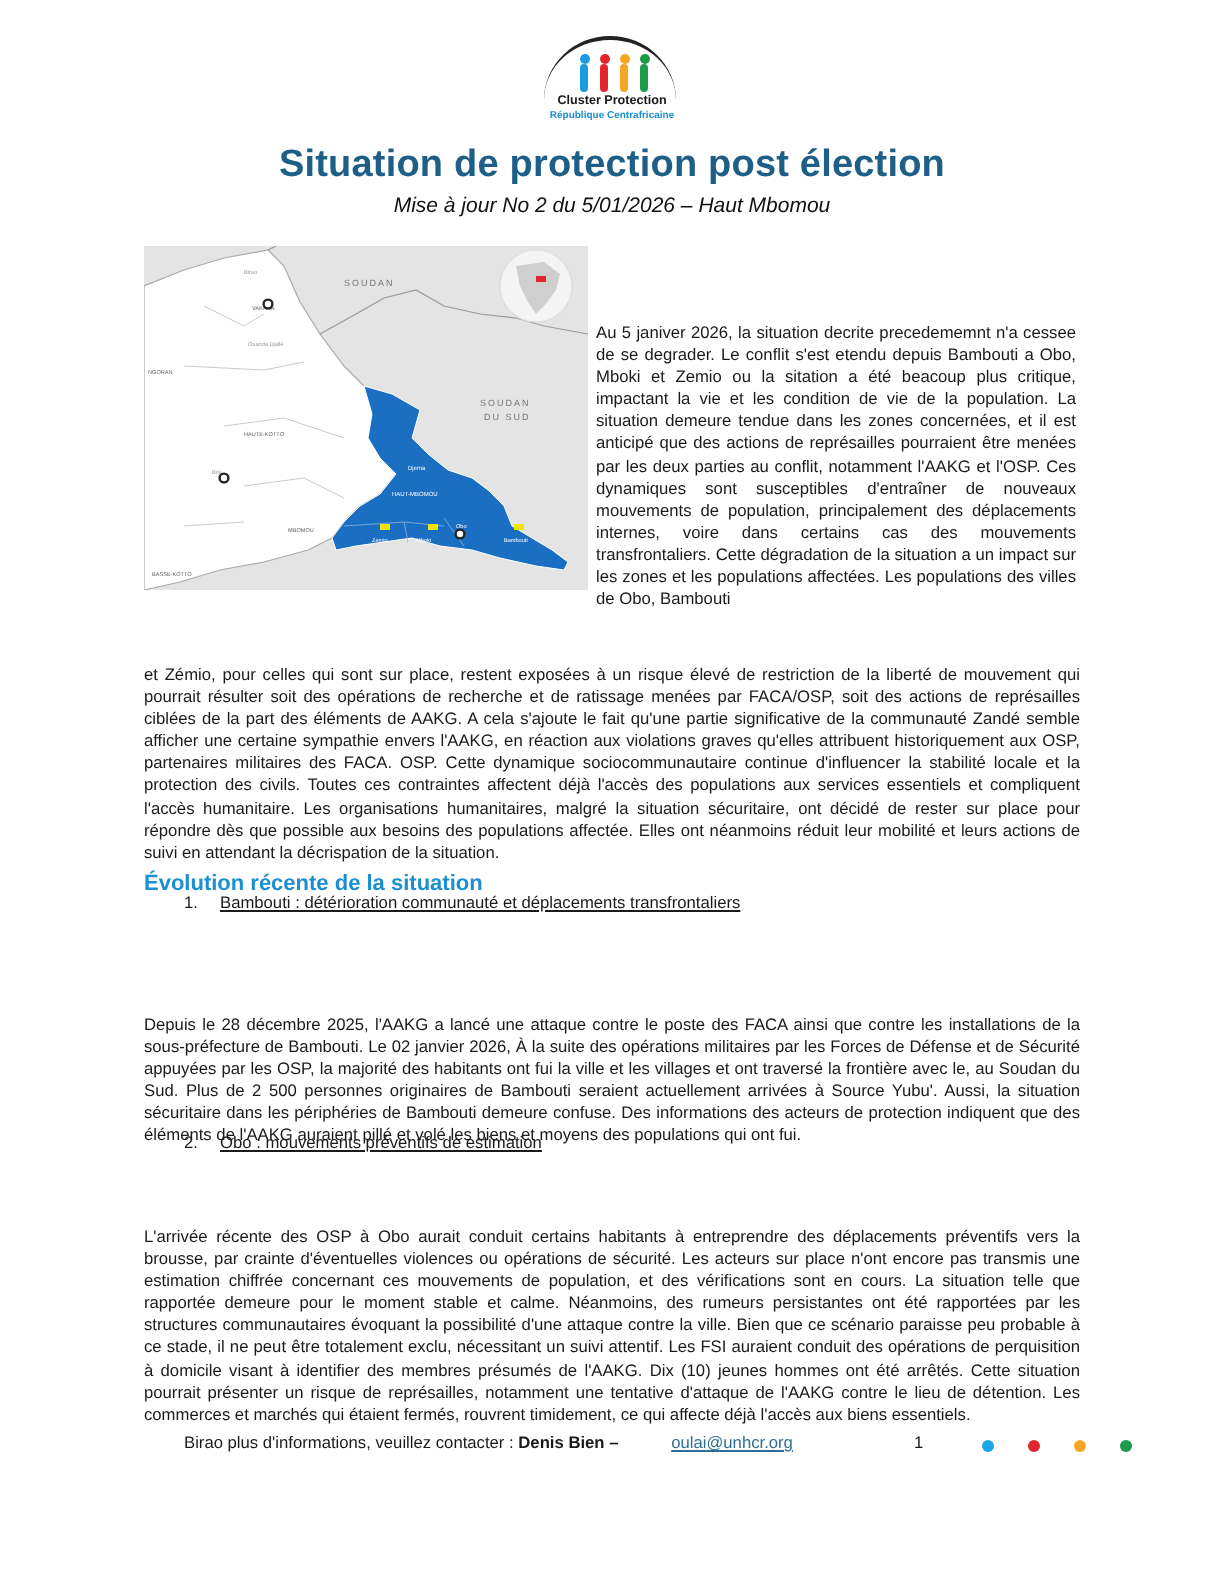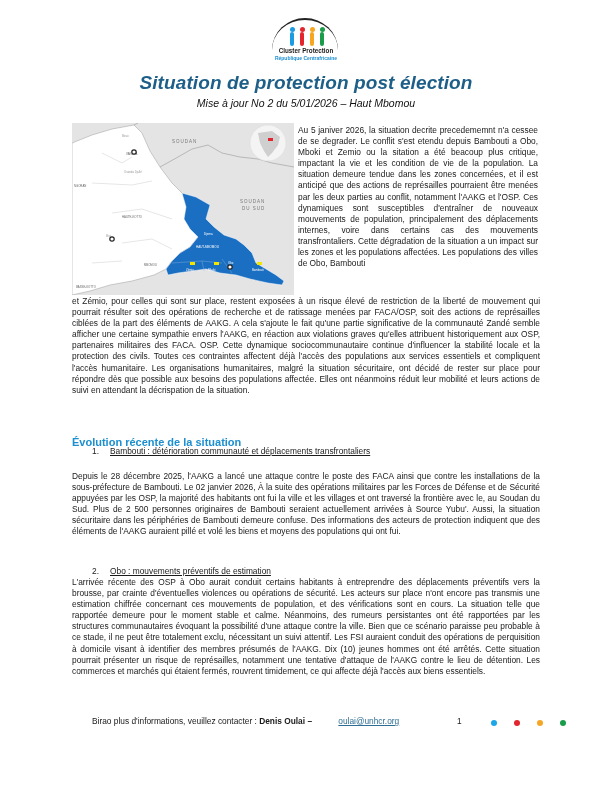--- a/index.html
+++ b/index.html
@@ -7,28 +7,28 @@
          font-family: "Liberation Sans", sans-serif; color: #1a1a1a; }
   .logo { position: absolute; left: 262px; top: 14px; width: 88px; height: 52px; }
   .logo .arc { position: absolute; left: 10px; top: 4px; width: 66px; height: 30px;
                border-top: 2px solid #222; border-radius: 50% 50% 0 0 / 100% 100% 0 0; }
   .logo .fig { position: absolute; top: 18px; width: 4px; height: 14px; border-radius: 2px; }
   .logo .fig::before { content: ""; position: absolute; left: -0.5px; top: -5px; width: 5px; height: 5px; border-radius: 50%; background: inherit; }
   .logo .t1 { position: absolute; left: 0; width: 88px; top: 33px; text-align: center; font-size: 6.3px; font-weight: bold; color: #1a1a1a; }
   .logo .t2 { position: absolute; left: 0; width: 88px; top: 41px; text-align: center; font-size: 5px; font-weight: bold; color: #1b8fd0; }
 
   .title { position: absolute; left: 0; width: 612px; top: 72px; text-align: center;
-           font-size: 19px; font-weight: bold; color: #1e5f88; letter-spacing: 0.1px; font-style: italic; }
+           font-size: 19px; font-weight: bold; color: #1e5f88; letter-spacing: 0.1px; }
   .subtitle { position: absolute; left: 0; width: 612px; top: 97px; text-align: center;
               font-size: 10.5px; font-weight: normal; font-style: italic; color: #111; }
 
   .map { position: absolute; left: 72px; top: 123px; width: 222px; height: 172px;
          background: #e6e6e6; overflow: hidden; }
 
-  .para { position: absolute; font-size: 8.35px; line-height: 11.1px; text-align: justify; color: #1a1a1a; }
+  .para { position: absolute; font-size: 8.35px; line-height: 11.1px; text-align: justify; color: #1a1a1a; margin-top: 36px; }
   .p-intro-right { left: 298px; top: 125px; width: 240px; }
   .p-intro-full  { left: 72px; top: 296px; width: 468px; }
 
   .section-heading { position: absolute; left: 72px; top: 436px; font-size: 11px; font-weight: bold; color: #1b8fd0; }
   .sub { position: absolute; font-size: 8.35px; color: #1a1a1a; }
   .sub .num { display: inline-block; width: 18px; }
   .sub .txt { text-decoration: underline; }
   .sub1 { left: 92px; top: 446px; }
   .sub2 { left: 92px; top: 566px; }
 
@@ -112,19 +112,19 @@
   <span class="num">1.</span><span class="txt">Bambouti : détérioration communauté et déplacements transfrontaliers</span>
 </div>
 <div class="para p-bambouti">Depuis le 28 décembre 2025, l'AAKG a lancé une attaque contre le poste des FACA ainsi que contre les installations de la sous-préfecture de Bambouti. Le 02 janvier 2026, À la suite des opérations militaires par les Forces de Défense et de Sécurité appuyées par les OSP, la majorité des habitants ont fui la ville et les villages et ont traversé la frontière avec le, au Soudan du Sud. Plus de 2 500 personnes originaires de Bambouti seraient actuellement arrivées à Source Yubu'. Aussi, la situation sécuritaire dans les périphéries de Bambouti demeure confuse. Des informations des acteurs de protection indiquent que des éléments de l'AAKG auraient pillé et volé les biens et moyens des populations qui ont fui.</div>
 
 <div class="sub sub2">
   <span class="num">2.</span><span class="txt">Obo : mouvements préventifs de estimation</span>
 </div>
 <div class="para p-obo">L'arrivée récente des OSP à Obo aurait conduit certains habitants à entreprendre des déplacements préventifs vers la brousse, par crainte d'éventuelles violences ou opérations de sécurité. Les acteurs sur place n'ont encore pas transmis une estimation chiffrée concernant ces mouvements de population, et des vérifications sont en cours. La situation telle que rapportée demeure pour le moment stable et calme. Néanmoins, des rumeurs persistantes ont été rapportées par les structures communautaires évoquant la possibilité d'une attaque contre la ville. Bien que ce scénario paraisse peu probable à ce stade, il ne peut être totalement exclu, nécessitant un suivi attentif. Les FSI auraient conduit des opérations de perquisition à domicile visant à identifier des membres présumés de l'AAKG. Dix (10) jeunes hommes ont été arrêtés. Cette situation pourrait présenter un risque de représailles, notamment une tentative d'attaque de l'AAKG contre le lieu de détention. Les commerces et marchés qui étaient fermés, rouvrent timidement, ce qui affecte déjà l'accès aux biens essentiels.</div>
 
 <div class="footer">
-  <span>Birao plus d'informations, veuillez contacter : </span><b>Denis Oulai</b><b> – </b><a>oulai@unhcr.org</a>
+  <span>Birao plus d'informations, veuillez contacter : </span><b>Denis Bien</b><b> – </b><a>oulai@unhcr.org</a>
 </div>
 <div class="page-num">1</div>
 <div class="dot" style="left:491px;background:#1ba6e8;"></div>
 <div class="dot" style="left:514px;background:#e3262e;"></div>
 <div class="dot" style="left:537px;background:#f5a623;"></div>
 <div class="dot" style="left:560px;background:#1a9c4a;"></div>
 
 </body></html>

